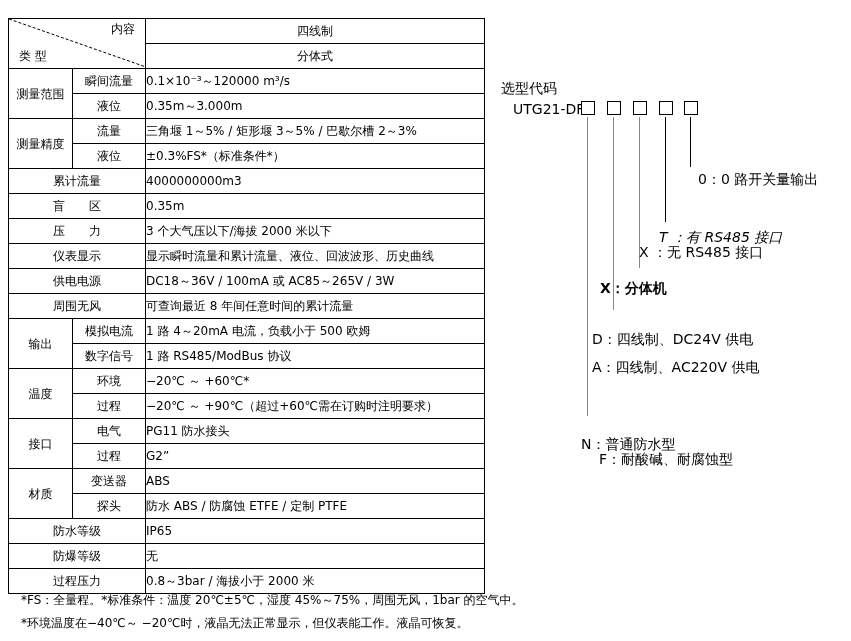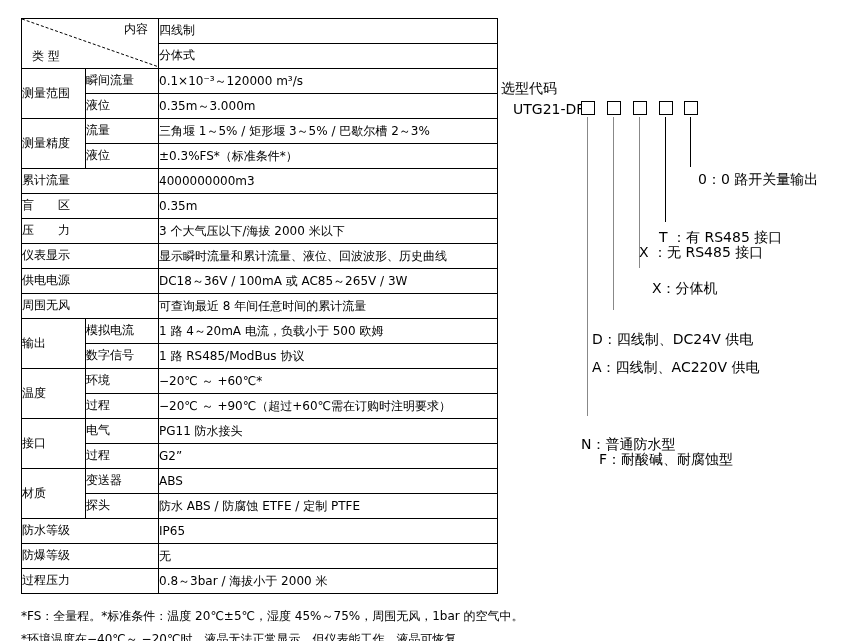--- a/index.html
+++ b/index.html
@@ -5,44 +5,44 @@
   html,body{margin:0;padding:0;}
   body{
     width:851px;height:641px;background:#ffffff;
     font-family:"DejaVu Sans","Liberation Sans",sans-serif;
     color:#000;position:relative;overflow:hidden;
   }
   .page{position:absolute;left:0;top:0;width:851px;height:641px;background:#fff;}
 
   
   table.spec{
-    position:absolute;left:21px;top:18px;
+    position:absolute;left:8px;top:18px;
     border-collapse:collapse;table-layout:fixed;
     font-size:12px;line-height:1;
   }
   table.spec td{
     border:1px solid #000;height:24px;padding:0;
     white-space:nowrap;overflow:hidden;vertical-align:middle;
   }
-  td.c{font-family:Liberation Mono, monospace;}
+  td.c{text-align:center;}
   td.v{text-align:left;padding-left:8px;}
   td.corner{position:relative;padding:0;}
   .corner-top{position:absolute;top:4px;right:10px;}
   .corner-bottom{position:absolute;bottom:6px;left:10px;}
   .corner svg{position:absolute;left:0;top:0;}
 
   
   .abs{position:absolute;font-size:14px;white-space:nowrap;line-height:1;}
   .sq{position:absolute;width:12px;height:12px;border:1px solid #000;background:#fff;top:101px;}
   .vl{position:absolute;width:1px;top:117px;}
   .vl.gray{background:#888;}
   .vl.black{background:#000;}
 
   
-  .footnote{position:absolute;font-size:12px;white-space:nowrap;line-height:1;margin-top:16px;}
+  .footnote{position:absolute;font-size:12px;white-space:nowrap;line-height:1;}
 </style>
 </head>
 <body>
 
 <div class="page">
 
   <table class="spec">
     <colgroup>
         <col style="width:64px">
         <col style="width:73px">
@@ -164,23 +164,23 @@
   <div class="sq" style="left:659px;"></div>
   <div class="sq" style="left:684px;"></div>
 
   <div class="vl gray" style="left:587px;height:299px;"></div>
   <div class="vl gray" style="left:613px;height:193px;"></div>
   <div class="vl gray" style="left:639px;height:151px;"></div>
   <div class="vl black" style="left:665px;height:105px;"></div>
   <div class="vl black" style="left:690px;height:50px;"></div>
 
   <div class="abs" style="left:698px;top:172px;">0：0 路开关量输出</div>
-  <div class="abs" style="left:659px;top:230px;">T ：有 RS485 接口</div>
+  <div class="abs" style="left:659px;top:230px;font-style:italic;">T ：有 RS485 接口</div>
   <div class="abs" style="left:639px;top:245px;">X ：无 RS485 接口</div>
-  <div class="abs" style="left:652px;top:281px;">X：分体机</div>
+  <div class="abs" style="left:600px;top:281px;font-weight:bold;">X：分体机</div>
   <div class="abs" style="left:592px;top:332px;">D：四线制、DC24V 供电</div>
   <div class="abs" style="left:592px;top:336px;margin-top:24px;">A：四线制、AC220V 供电</div>
   <div class="abs" style="left:571px;top:437px;margin-left:10px;">N：普通防水型</div>
   <div class="abs" style="left:571px;top:452px;margin-left:28px;">F：耐酸碱、耐腐蚀型</div>
 
   <div class="footnote" style="left:21px;top:594px;">*FS：全量程。*标准条件：温度 20℃±5℃，湿度 45%～75%，周围无风，1bar 的空气中。</div>
   <div class="footnote" style="left:21px;top:617px;">*环境温度在−40℃～ −20℃时，液晶无法正常显示，但仪表能工作。液晶可恢复。</div>
 
 </div>
 

